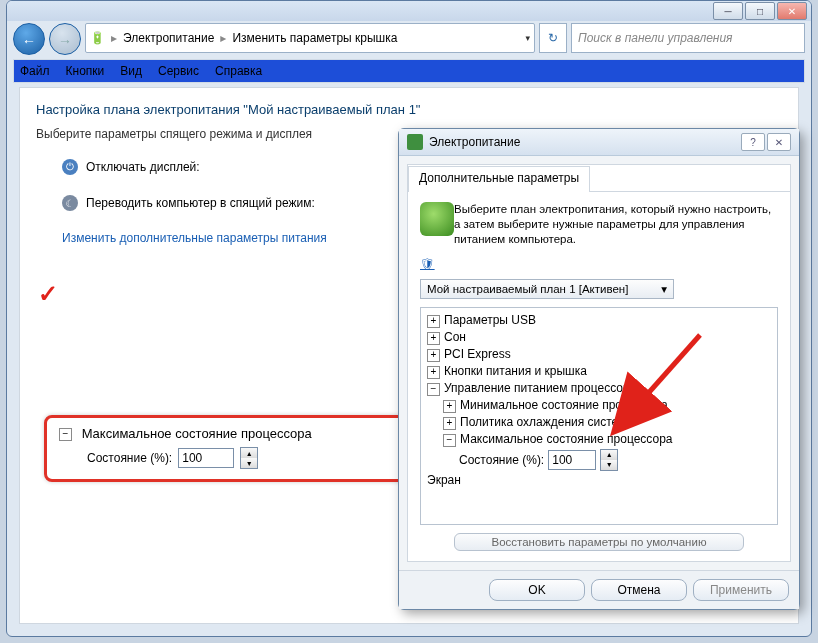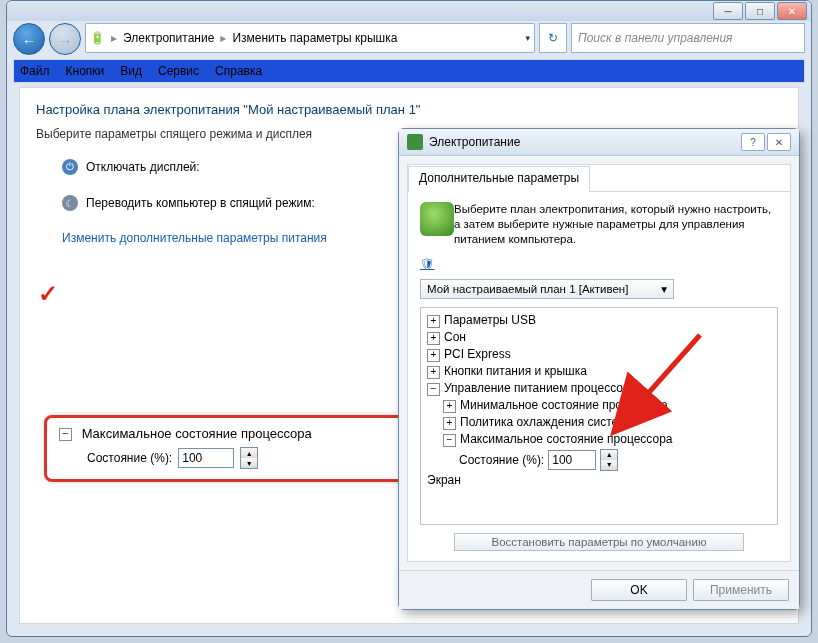--- a/index.html
+++ b/index.html
@@ -222,29 +222,29 @@
   display:inline-block;width:11px;height:11px;border:1px solid #8a8a8a;
   text-align:center;line-height:9px;font-size:10px;margin-right:4px;background:#fff;
 }
 .tree-box .i1{margin-left:16px;}
 .tree-box .i2{margin-left:32px;}
 .restore-btn{
   margin:8px auto 0 auto;
   padding:2px 14px;
   border:1px solid #b7c2cf;
   background:linear-gradient(#fbfcfd,#e8edf3);
-  color:#666; font-size:11.5px; border-radius:0;
+  color:#666; font-size:11.5px; border-radius:6px;
   width:260px;text-align:center;
 }
 .dlg-footer{
   height:38px;border-top:1px solid #cfd7e0;background:#eef2f6;
   display:flex;justify-content:flex-end;align-items:center;gap:6px;padding:0 10px;
 }
 .dlg-footer .btn{
-  min-width:70px;padding:3px 12px;border:1px solid #9fb0c3;border-radius:1px;
+  min-width:70px;padding:3px 12px;border:1px solid #9fb0c3;border-radius:8px;
   background:linear-gradient(#fdfdfe,#e5ecf4);font-size:12px;text-align:center;
 }
 .dlg-footer .btn.apply{color:#888;}
 
 
 .arrow{
   position:absolute;
   left:600px; top:330px;
   width:110px;height:110px;
   pointer-events:none;
@@ -371,20 +371,21 @@
         </div>
         <div class="node"><span>Экран</span></div>
       </div>
 
       <div class="restore-btn">Восстановить параметры по умолчанию</div>
     </div>
   </div>
 
   <div class="dlg-footer">
     <div class="btn">OK</div>
+    <div class="btn">Отмена</div>
     <div class="btn apply">Применить</div>
   </div>
 </div>
 
 <svg class="arrow" viewBox="0 0 110 110">
   <defs>
     <marker id="ah" markerWidth="12" markerHeight="12" refX="9" refY="6" orient="auto">
       <path d="M0,0 L12,6 L0,12 Z" fill="#e0221a"></path>
     </marker>
   </defs>

